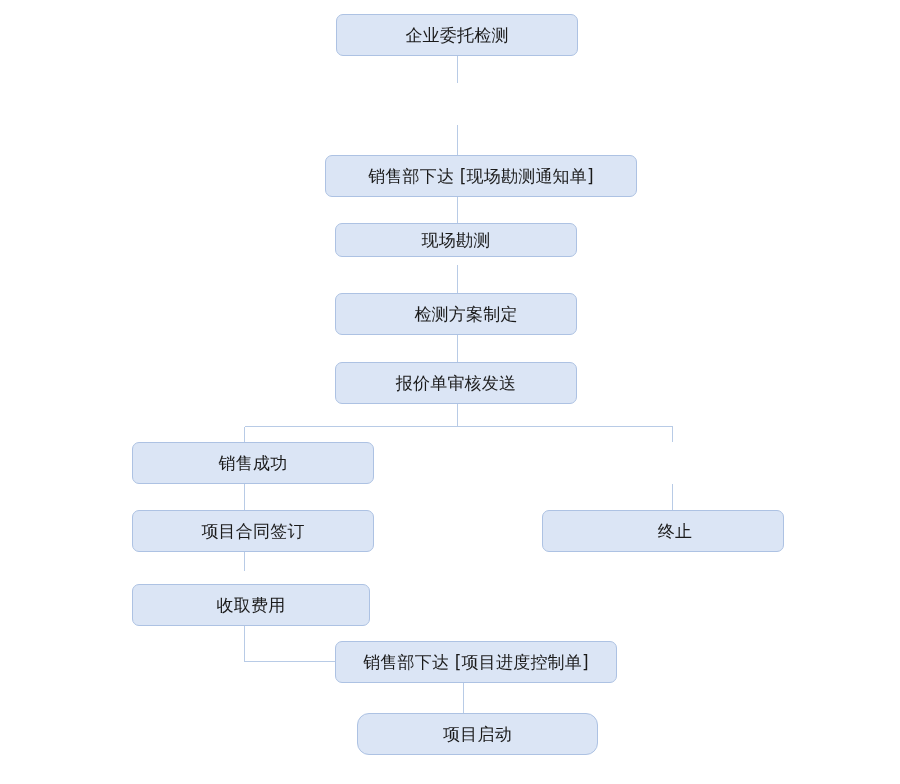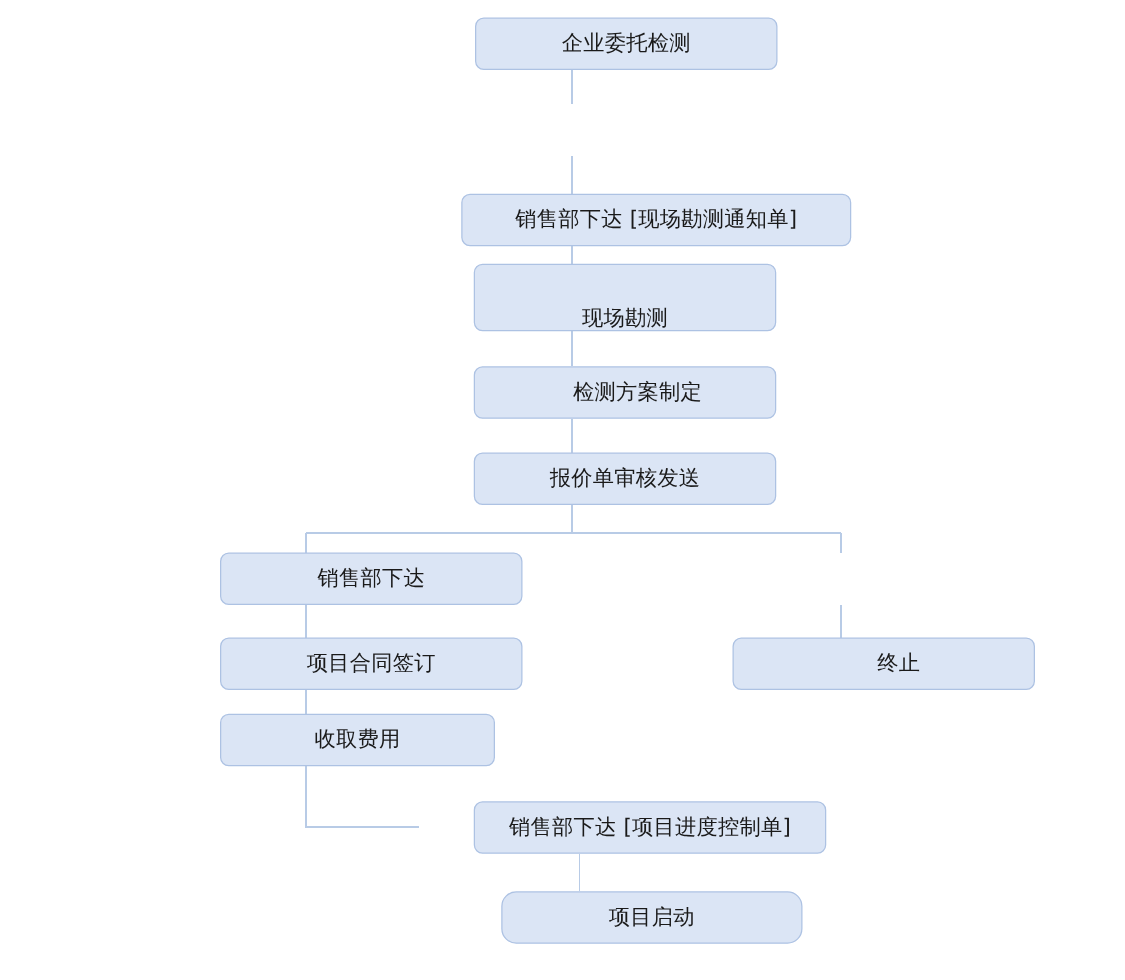--- a/index.html
+++ b/index.html
@@ -30,21 +30,20 @@
     border: 1px solid #adc2e3;
     border-radius: 7px;
     display: flex;
     align-items: center;
     justify-content: center;
     color: #1a1a1a;
     font-size: 17px;
     line-height: 1;
     letter-spacing: 0.2px;
     white-space: nowrap;
-    margin-left: 44px;
   }
   .node-label {
     display: block;
     padding: 0 6px;
   }
 </style>
 </head>
 <body>
 
 <div id="canvas">
@@ -75,46 +74,46 @@
 
   <div class="node" style="left:336px; top:14px; width:242px; height:42px;">
     <span class="node-label">企业委托检测</span>
   </div>
 
 
   <div class="node" style="left:325px; top:155px; width:312px; height:42px;">
     <span class="node-label">销售部下达 [现场勘测通知单]</span>
   </div>
 
-  <div class="node" style="left:335px; top:211px; width:242px; height:54px;align-items:flex-end;">
+  <div class="node" style="left:335px; top:223px; width:242px; height:34px;">
     <span class="node-label">现场勘测</span>
   </div>
 
   <div class="node" style="left:335px; top:293px; width:242px; height:42px;padding-left:20px;">
     <span class="node-label">检测方案制定</span>
   </div>
 
   <div class="node" style="left:335px; top:362px; width:242px; height:42px;">
     <span class="node-label">报价单审核发送</span>
   </div>
 
   <div class="node" style="left:132px; top:442px; width:242px; height:42px;">
-    <span class="node-label">销售部下达</span>
+    <span class="node-label">销售成功</span>
   </div>
 
 
   <div class="node" style="left:132px; top:510px; width:242px; height:42px;">
     <span class="node-label">项目合同签订</span>
   </div>
 
   <div class="node" style="left:542px; top:510px; width:242px; height:42px;padding-left:24px;">
     <span class="node-label">终止</span>
   </div>
 
-  <div class="node" style="left:132px; top:571px; width:220px; height:42px;">
+  <div class="node" style="left:132px; top:584px; width:238px; height:42px;font-family:Liberation Serif, serif;">
     <span class="node-label">收取费用</span>
   </div>
 
   <div class="node" style="left:335px; top:641px; width:282px; height:42px;">
     <span class="node-label">销售部下达 [项目进度控制单]</span>
   </div>
 
   <div class="node" style="left:357px; top:713px; width:241px; height:42px;border-radius:12px;">
     <span class="node-label">项目启动</span>
   </div>

